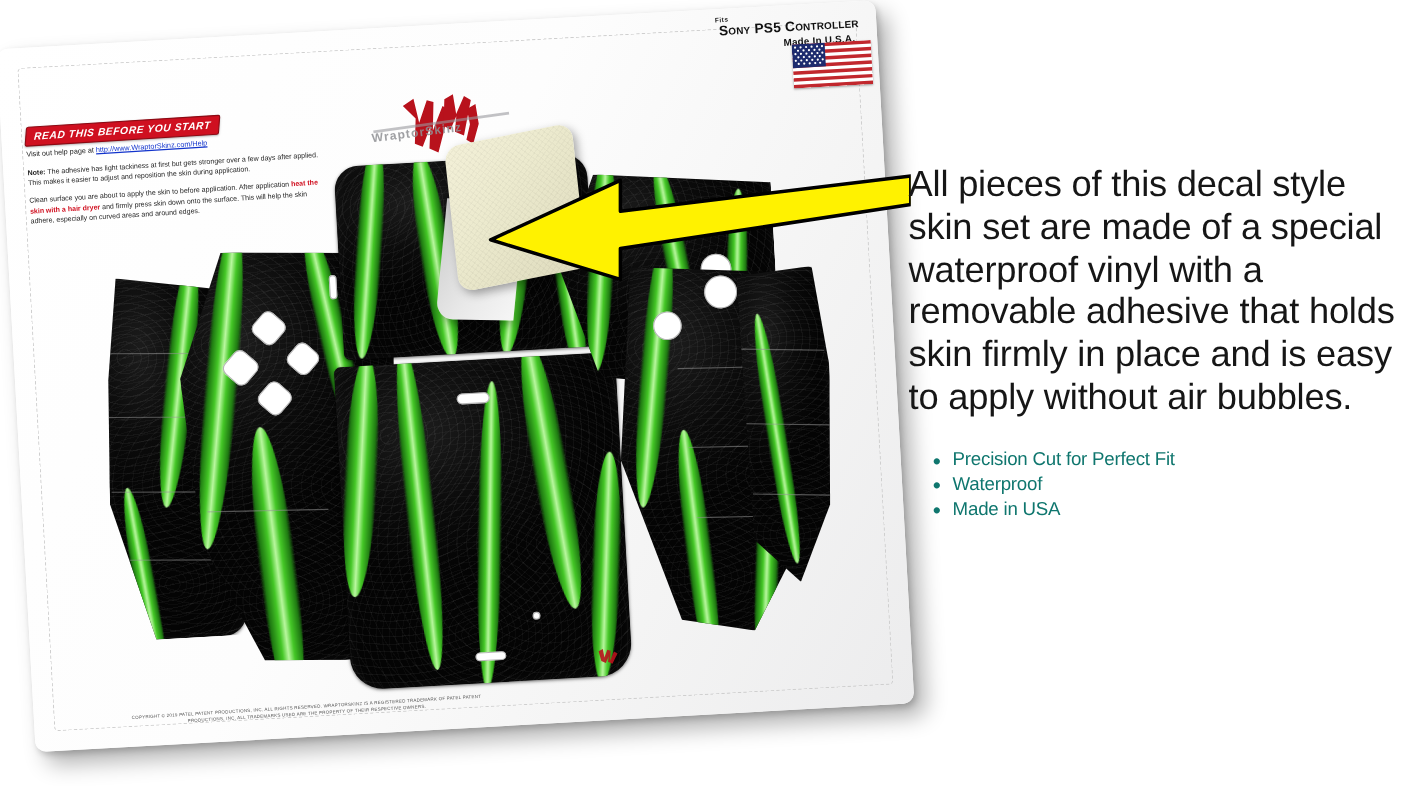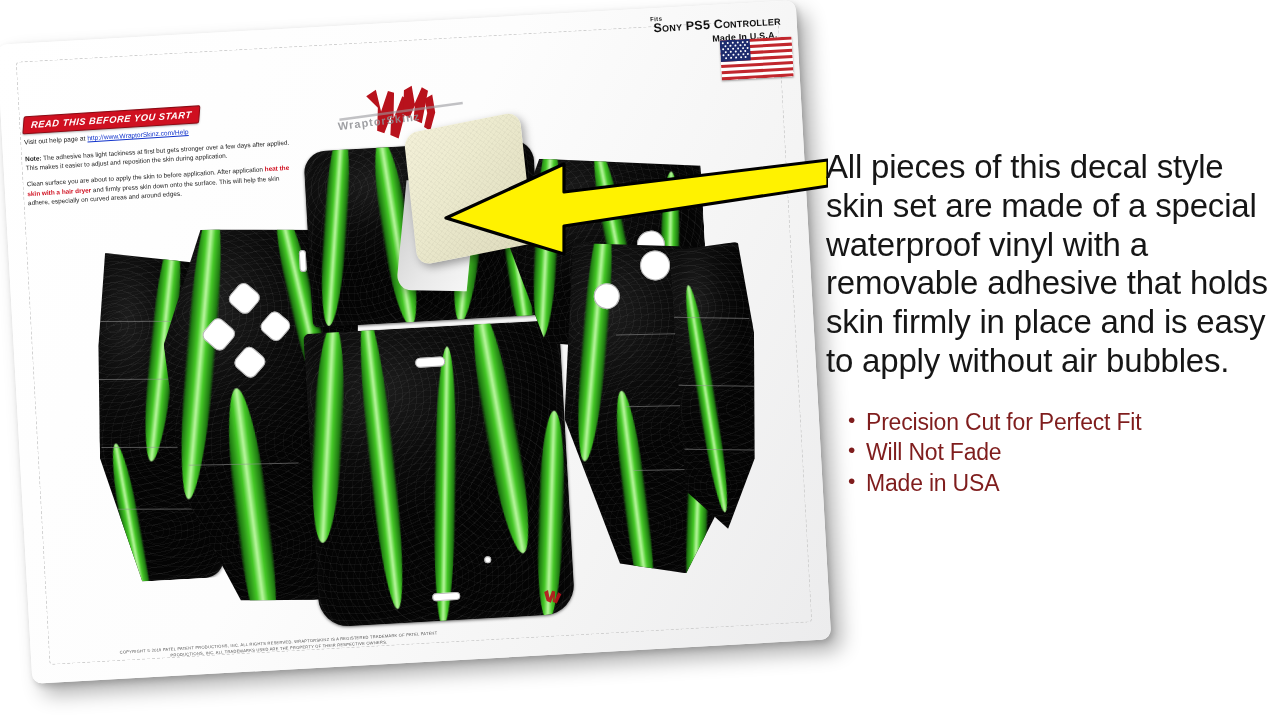--- a/index.html
+++ b/index.html
@@ -161,21 +161,21 @@
   
   #copy{
     position:absolute;left:826px;top:148px;width:446px;
   }
   #copy p{
     margin:0;font-size:33px;line-height:1.175;color:#161616;
     letter-spacing:-.2px;
   }
   #bullets{margin:26px 0 0 22px;padding:0;list-style:none;}
   #bullets li{
-    font-size:23px;line-height:1.33;color:#7f1d1d;letter-spacing:-.2px;
+    font-size:17px;line-height:1.33;color:#0f766e;letter-spacing:-.2px;
     position:relative;padding-left:18px;white-space:nowrap;
   }
   #bullets li::before{
     content:"\2022";position:absolute;left:0;top:-1px;font-size:21px;
   }
 </style>
 </head>
 <body>
 
 <div id="stage">
@@ -370,18 +370,18 @@
   </div>
 
   <svg id="arrow" viewBox="0 0 392 112">
     <path d="M392 10 L128 42 L128 14 L10 68 L128 104 L128 76 L392 36 Z" fill="#fff200" stroke="#000000" stroke-width="3.2" stroke-linejoin="round"></path>
   </svg>
 
   <div id="copy">
     <p>All pieces of this decal style skin set are made of a special waterproof vinyl with a removable adhesive that holds skin firmly in place and is easy to apply without air bubbles.</p>
     <ul id="bullets">
       <li>Precision Cut for Perfect Fit</li>
-      <li>Will Not Fade</li>
+      <li>Waterproof</li>
       <li>Made in USA</li>
     </ul>
   </div>
 
 </div>
 
 </body></html>

